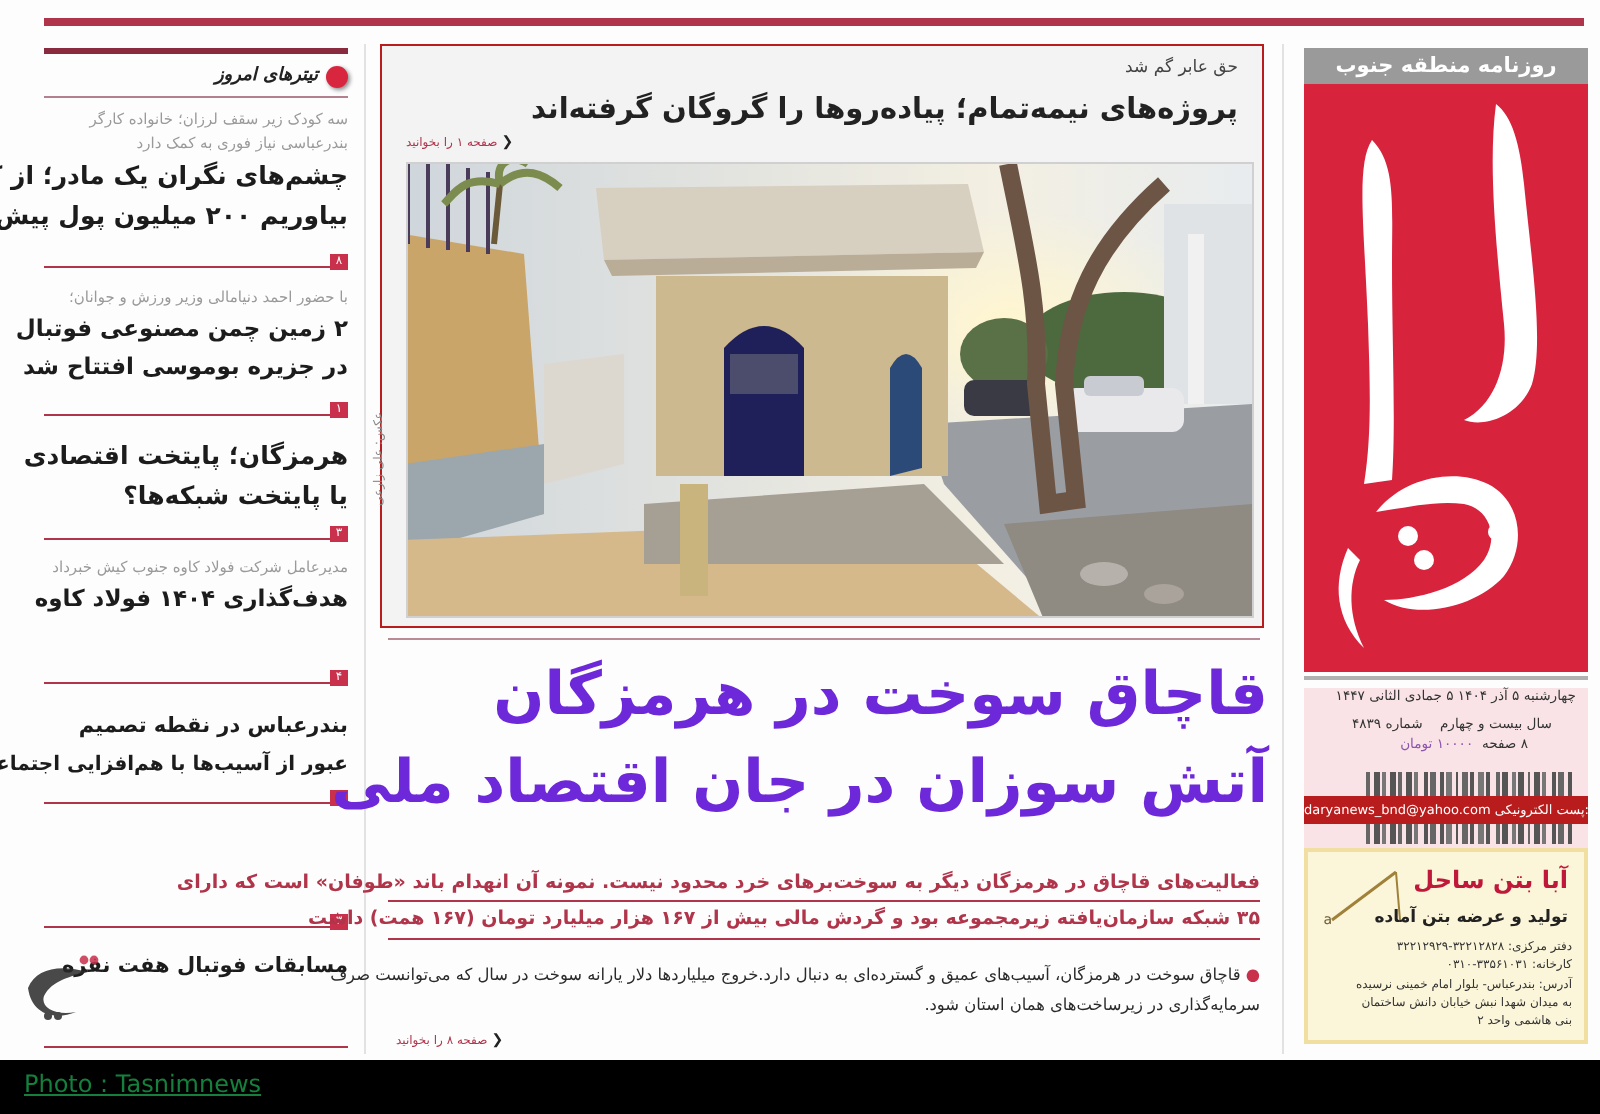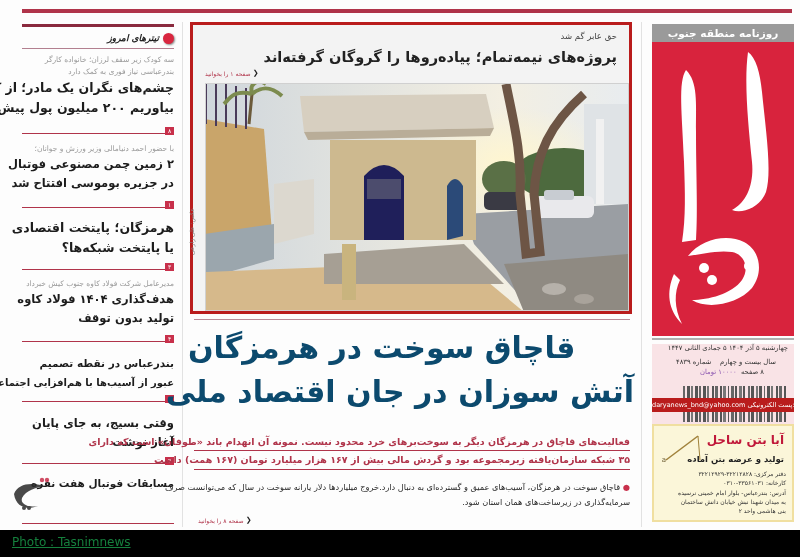--- a/index.html
+++ b/index.html
@@ -27,30 +27,30 @@
   .tag-row .tag { position: absolute; right: 0; top: 1px; width: 9px; height: 8px; background: #c8304b; color: #fff; font-size: 6px; line-height: 8px; text-align: center; }
 
   
   .wm { position: absolute; left: 8px; top: 468px; width: 46px; height: 44px; opacity: 0.85; }
 
   
   .vsep { position: absolute; left: 182px; top: 22px; width: 1px; height: 505px; background: #e2e2e2; }
 
   
   .center { position: absolute; left: 188px; top: 22px; width: 446px; height: 505px; direction: rtl; }
-  .feature-box { position: absolute; left: 2px; top: 0; width: 442px; height: 292px; background: #f3f3f3; border: 3px solid #b91c1c; }
+  .feature-box { position: absolute; left: 2px; top: 0; width: 442px; height: 292px; background: #f3f3f3; border: 1px solid #b91c1c; }
   .feature-kicker { position: absolute; right: 12px; top: 6px; font-size: 8.5px; color: #444; }
   .feature-title { position: absolute; right: 12px; top: 24px; font-size: 14.5px; font-weight: bold; color: #222; white-space: nowrap; }
   .read-more { position: absolute; font-size: 6px; color: #b0344a; white-space: nowrap; display: flex; align-items: center; gap: 2px; }
   .read-more .chev { color: #222; font-size: 7px; font-weight: bold; }
   .photo { position: absolute; left: 12px; top: 58px; width: 424px; height: 228px; overflow: hidden; background: #c9c3b6; border: 1px solid #d0d0d0; }
   .photo-credit { position: absolute; left: -5px; top: 230px; font-size: 6px; color: #888; transform: rotate(-90deg); transform-origin: left top; white-space: nowrap; direction: rtl; }
 
   .main-rule { position: absolute; left: 6px; top: 297px; width: 436px; height: 1px; background: #b88b96; }
-  .main-h1 { position: absolute; left: 0; width: 446px; text-align: left; font-size: 30px; font-weight: bold; color: #0c4a6e; white-space: nowrap; line-height: 40px; letter-spacing: -0.5px; }
+  .main-h1 { position: absolute; left: 0; width: 446px; text-align: right; font-size: 30px; font-weight: bold; color: #6d28d9; white-space: nowrap; line-height: 40px; letter-spacing: -0.5px; }
   .subline { position: absolute; left: 6px; width: 436px; text-align: center; font-size: 9.5px; font-weight: bold; color: #b0344a; white-space: nowrap; line-height: 14px; }
   .sub-rule { position: absolute; left: 6px; height: 1px; width: 436px; background: #b0344a; }
   .body-text { position: absolute; left: 6px; width: 436px; font-size: 8.2px; color: #2a2a2a; line-height: 14px; text-align: right; white-space: nowrap; }
   .body-text .bullet { color: #c8304b; }
 
   .vsep2 { position: absolute; left: 641px; top: 22px; width: 1px; height: 505px; background: #e2e2e2; }
 
   
   .right-col { position: absolute; left: 652px; top: 22px; width: 142px; height: 505px; direction: rtl; }
   .mast-band { position: absolute; left: 0; top: 2px; width: 142px; height: 18px; background: #9a9a9a; color: #fff; font-size: 10.5px; font-weight: bold; text-align: center; line-height: 18px; }
@@ -112,40 +112,35 @@
       <div class="headline big">یا پایتخت شبکه‌ها؟</div>
     </div>
     <div class="tag-row" style="top:240px;">
       <div class="tag-line"></div>
       <div class="tag">۳</div>
     </div>
 
     <div class="item" style="top:256px;">
       <div class="kicker">مدیرعامل شرکت فولاد کاوه جنوب کیش خبرداد</div>
       <div class="headline">هدف‌گذاری ۱۴۰۴ فولاد کاوه</div>
-      <div class="headline">تولید بدون توقف</div>
     </div>
     <div class="tag-row" style="top:312px;">
       <div class="tag-line"></div>
       <div class="tag">۴</div>
     </div>
 
     <div class="item" style="top:332px;">
       <div class="headline" style="font-size:10.5px;">بندرعباس در نقطه تصمیم</div>
       <div class="headline" style="font-size:10px;">عبور از آسیب‌ها با هم‌افزایی اجتماعی</div>
     </div>
     <div class="tag-row" style="top:372px;">
       <div class="tag-line"></div>
       <div class="tag">۵</div>
     </div>
 
-    <div class="item" style="top:392px;">
-      <div class="headline">وقتی بسیج، به جای پایان</div>
-      <div class="headline">آغاز نوشت</div>
-    </div>
     <div class="tag-row" style="top:434px;">
       <div class="tag-line"></div>
       <div class="tag">۳</div>
     </div>
 
     <div class="item" style="top:452px;">
       <div class="headline" style="font-size:10.5px;">مسابقات فوتبال هفت نفره</div>
     </div>
     <div class="tag-row" style="top:494px;">
       <div class="tag-line"></div>

